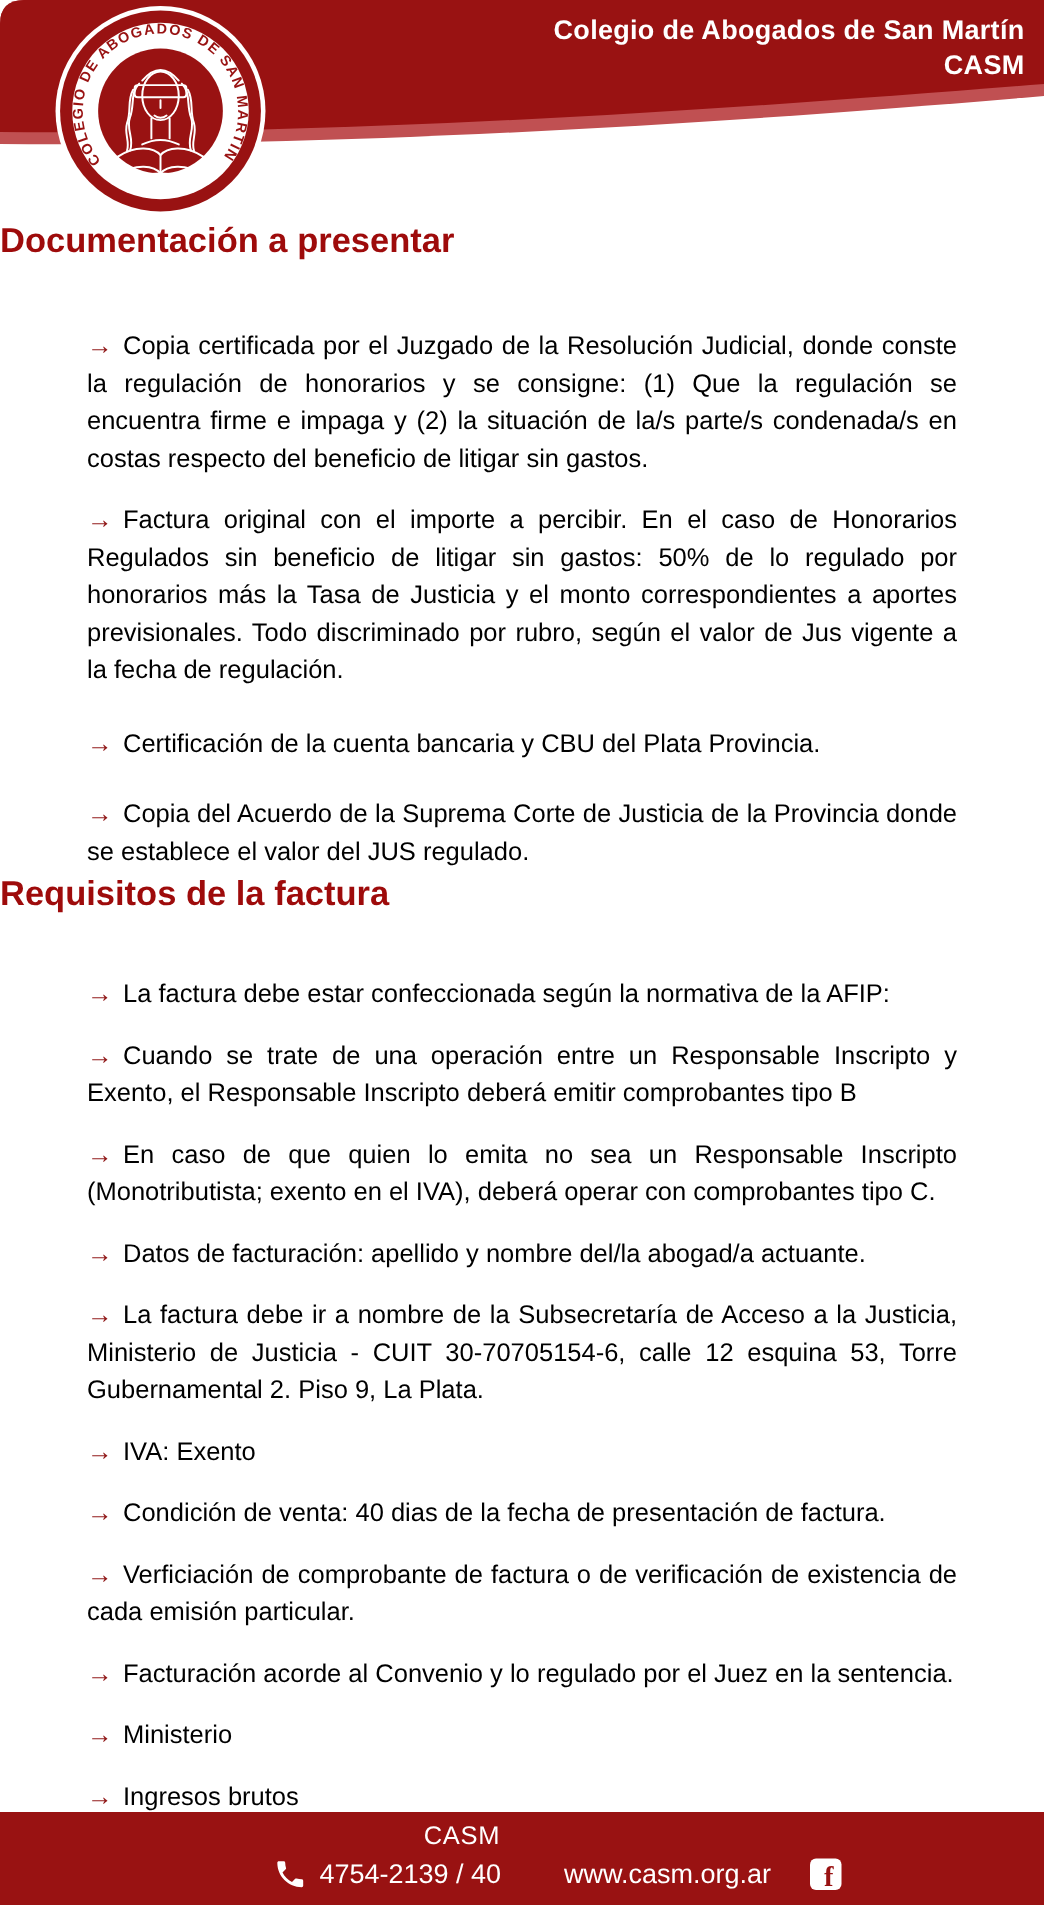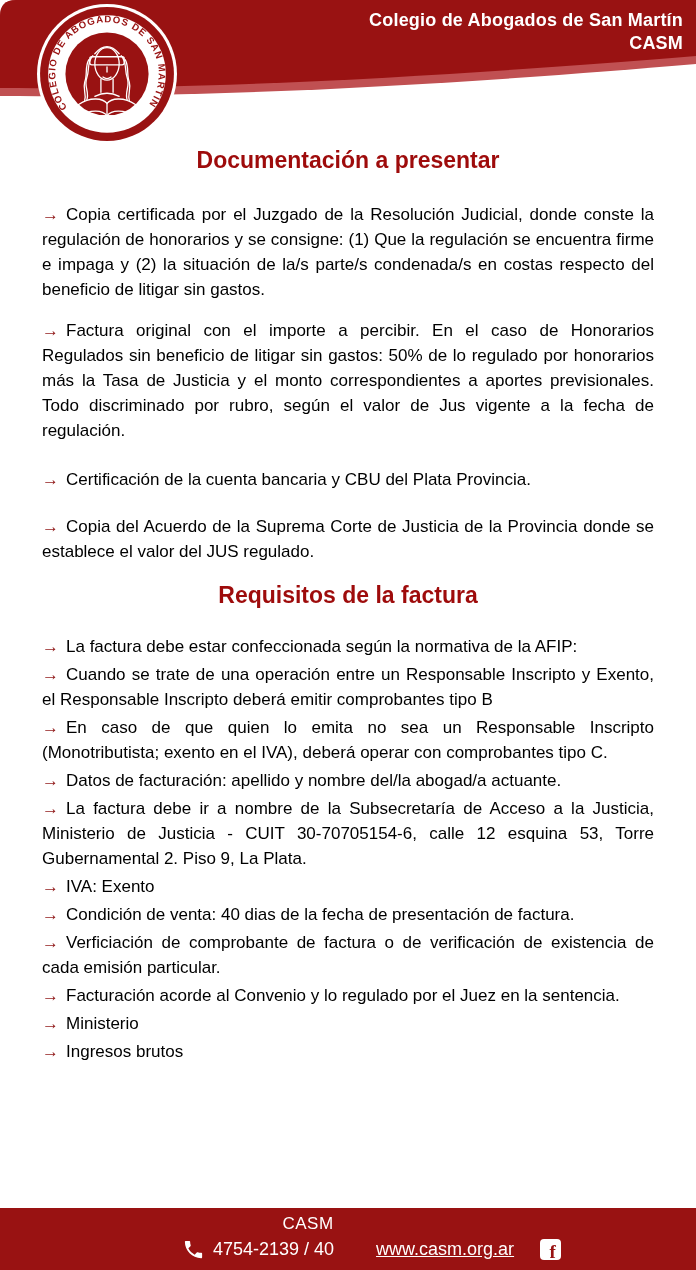--- a/index.html
+++ b/index.html
@@ -10,31 +10,31 @@
   
   .header{position:absolute;top:0;left:0;width:696px;height:150px;}
   .wave{position:absolute;top:0;left:0;width:696px;height:150px;display:block;}
   .brand{
     position:absolute;top:9px;right:13px;text-align:right;color:#ffffff;
     font-size:18px;font-weight:bold;line-height:23px;letter-spacing:.2px;
   }
   .logo{position:absolute;top:3px;left:36px;width:142px;height:142px;}
   
   .sec-title{
-    position:absolute;left:0;right:0;text-align:center;margin:0;
+    position:absolute;left:0;right:0;margin:0;
     font-size:23px;font-weight:bold;color:var(--heading-red);
   }
   #title-1{top:147px;}
   #title-2{top:582px;}
   
   .list{position:absolute;left:42px;width:612px;}
   #sec1-list{top:202px;}
   #sec2-list{top:634px;}
   .para{
-    margin:0;font-size:17px;line-height:25px;text-align:justify;
+    margin:16px;font-size:17px;line-height:25px;text-align:justify;
   }
   #sec1-list .para{margin-bottom:16px;}
   #sec1-list p.para:nth-of-type(2){margin-bottom:24px;}
   #sec1-list p.para:nth-of-type(3){margin-bottom:22px;}
   #sec1-list p.para:nth-of-type(4){margin-bottom:0;}
   #sec2-list .para{margin-bottom:3px;}
   .arrow{color:var(--arrow-red);padding-right:7px;}
   
   .footer{
     position:absolute;left:0;top:1208px;width:696px;height:62px;
@@ -43,21 +43,21 @@
   .f-casm{
     position:relative;left:-40px;margin-top:6px;text-align:center;
     font-size:17px;letter-spacing:.5px;
   }
   .f-row{
     position:relative;left:28px;margin-top:4px;display:flex;align-items:center;
     justify-content:center;font-size:18px;
   }
   .phone-icon{width:23px;height:23px;margin-right:8px;flex:0 0 auto;}
   .f-phone{margin-right:42px;}
-  .f-site{margin-right:26px;text-decoration:underline;}
+  .f-site{margin-right:26px;}
   .fb-icon{
     width:21px;height:21px;background:#ffffff;border-radius:4px;margin-right:9px;
     display:flex;align-items:flex-end;justify-content:center;overflow:hidden;flex:0 0 auto;
   }
   .fb-icon span{
     color:var(--brand-red);font-weight:bold;font-size:19px;line-height:17px;
     font-family:"Liberation Serif", serif;transform:translateX(2px);
   }
 </style>
 </head>

